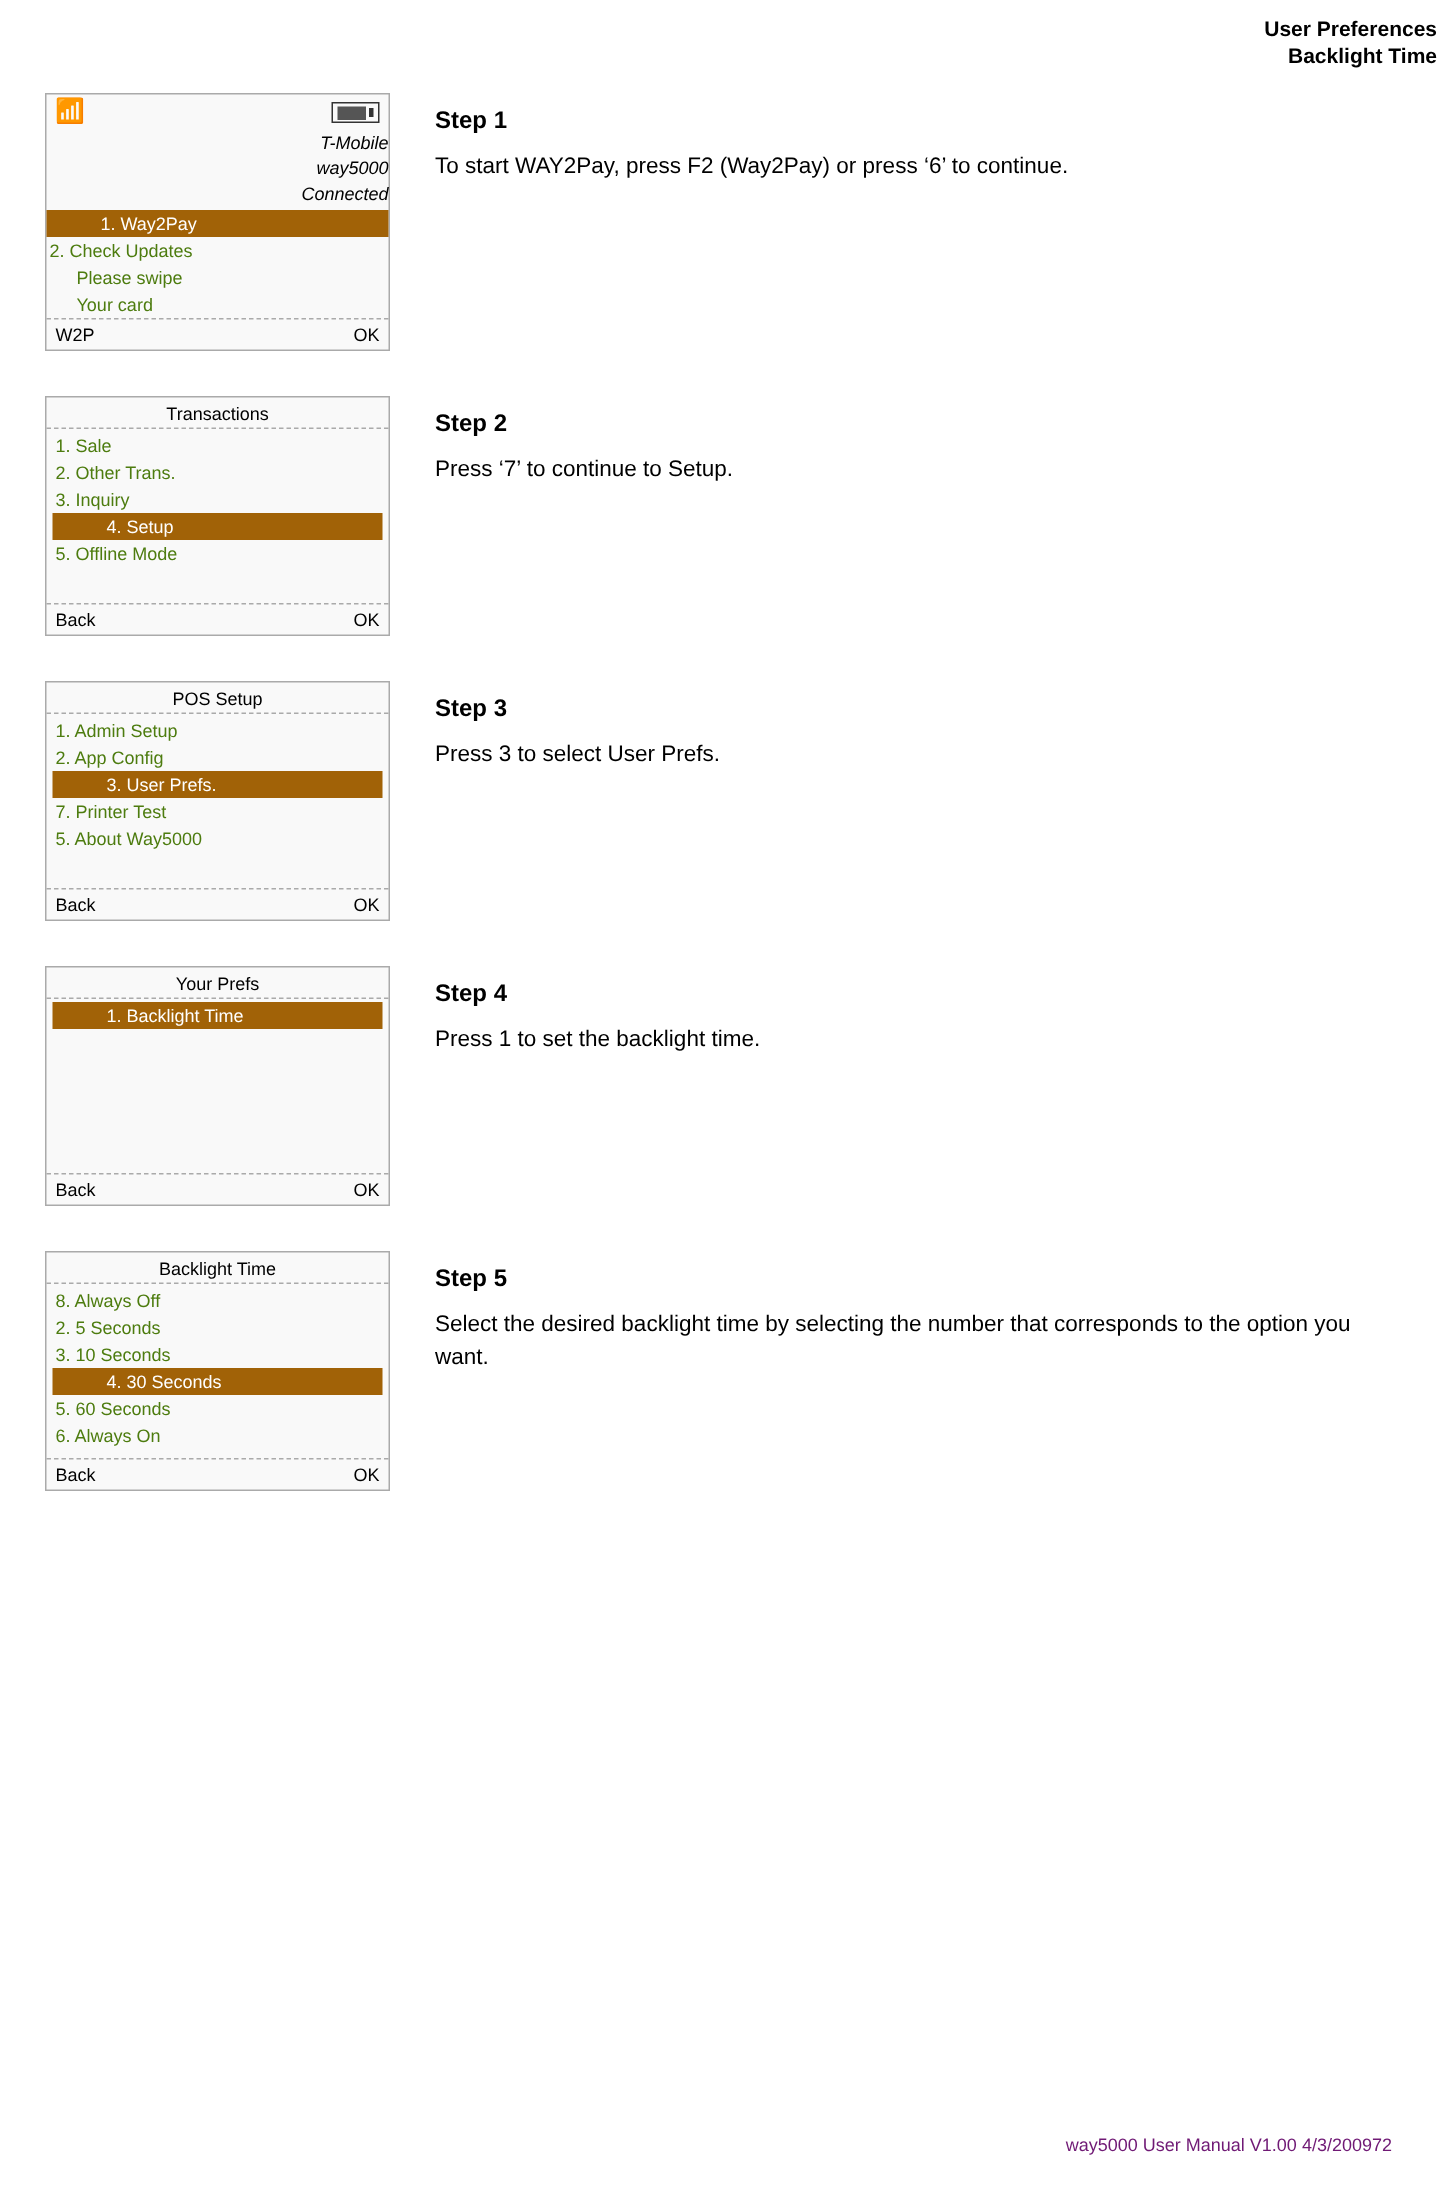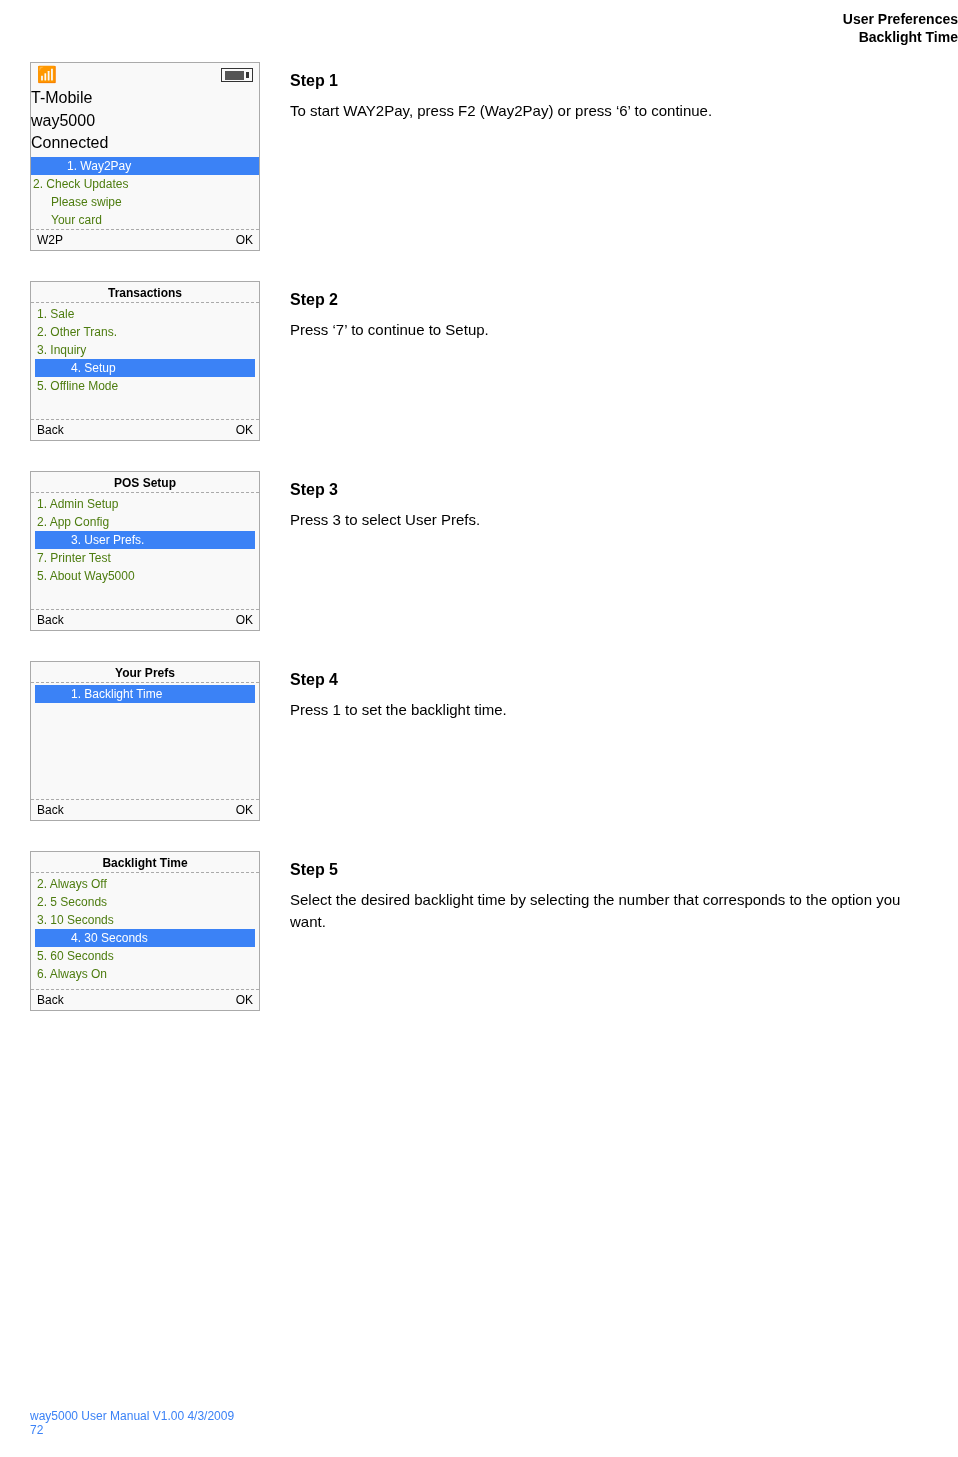--- a/index.html
+++ b/index.html
@@ -48,39 +48,39 @@
       flex-shrink: 0;
       font-size: 12px;
       display: flex;
       flex-direction: column;
       background: #f9f9f9;
       position: relative;
     }
 
     .screen-title {
       text-align: center;
-      font-weight: bold;
+      font-weight: normal;
       font-size: 12px;
       padding: 4px 2px 2px 2px;
       border-bottom: 1px dashed #aaa;
     }
 
     .screen-body {
       flex: 1;
       padding: 2px 4px;
     }
 
     .screen-item {
       padding: 2px 2px;
       font-size: 12px;
       color: #4d7c0f;
     }
 
     .screen-item.highlighted {
-      background: #3b82f6;
+      background: #a16207;
       color: #fff;
       padding-left: 36px;
     }
 
     .screen-footer {
       display: flex;
       justify-content: space-between;
       border-top: 1px dashed #aaa;
       padding: 3px 6px;
       font-size: 12px;
@@ -92,24 +92,25 @@
       display: flex;
       justify-content: space-between;
       align-items: center;
       padding: 4px 6px 2px 6px;
     }
     .signal-icon {
       font-size: 16px;
       line-height: 1;
     }
     .device-center-text {
-      text-align: left;
-      font-size: 16px;
+      text-align: right;
+      font-size: 12px;
       padding: 2px 0;
       line-height: 1.4;
+      font-style: italic;
     }
 
     
     .step-description {
       flex: 1;
       padding-left: 30px;
       padding-top: 10px;
     }
     .step-label {
       font-size: 16px;
@@ -122,23 +123,22 @@
     }
 
     .page-footer {
       position: absolute;
       bottom: 20px;
       left: 30px;
       right: 30px;
       display: flex;
       justify-content: flex-end;
       font-size: 12px;
-      color: #3b82f6;
+      color: #701a75;
       border-top: none;
-      flex-direction: column;
     }
   </style>
 </head>
 <body>
 
 <div class="page-header">
   <div class="title-line1">User Preferences</div>
   <div class="title-line2">Backlight Time</div>
 </div>
 
@@ -221,21 +221,21 @@
   </div>
       <div class="step-description">
     <div class="step-label">Step 4</div>
     <div class="step-text">Press 1 to set the backlight time.</div>
   </div>
     </div>
     <div class="step-row">
       <div class="device-screen">
         <div class="screen-title">Backlight Time</div>
         <div class="screen-body">
-          <div class="screen-item">2. Always Off</div>
+          <div class="screen-item">8. Always Off</div>
           <div class="screen-item">2. 5 Seconds</div>
           <div class="screen-item">3. 10 Seconds</div>
           <div class="screen-item highlighted">4. 30 Seconds</div>
           <div class="screen-item">5. 60 Seconds</div>
           <div class="screen-item">6. Always On</div>
         </div>
     <div class="screen-footer">
       <span>Back</span>
       <span>OK</span>
     </div>

